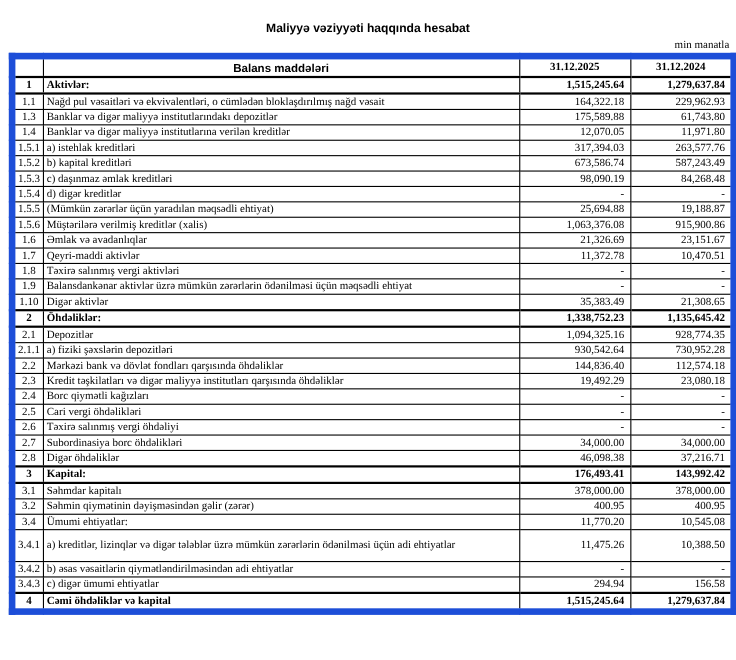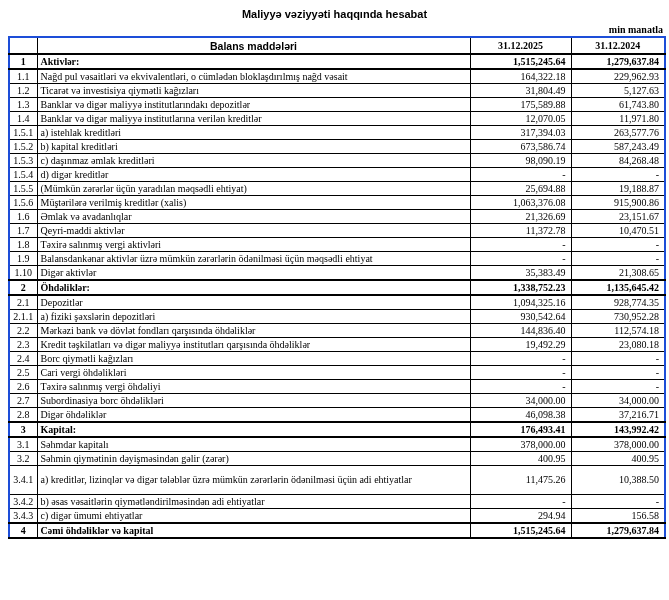--- a/index.html
+++ b/index.html
@@ -12,35 +12,35 @@
     height: 600px;
     font-family: "Liberation Serif", serif;
     color: #000;
     overflow: hidden;
   }
   .page-title {
     text-align: center;
     font-family: "Liberation Sans", sans-serif;
     font-weight: bold;
     font-size: 11px;
-    margin-top: 8px;
+    margin-top: 20px;
   }
   .unit-note {
     text-align: right;
     font-family: "Liberation Serif", serif;
-    font-weight: bold;
+    font-weight: normal;
     font-size: 10px;
     margin: 4px 6px 1px 0;
   }
   table.balance {
     border-collapse: collapse;
     table-layout: fixed;
     margin-left: 8px;
     width: 656px;
-    border: 2px solid #1d4ed8;
+    border: 6px solid #1d4ed8;
   }
   col.c-num   { width: 28px; }
   col.c-label { width: 433px; }
   col.c-y1    { width: 101px; }
   col.c-y2    { width: 94px; }
   th, td {
     border: 1px solid #000;
     font-size: 10px;
     line-height: 12px;
     padding: 0 3px;
@@ -100,26 +100,20 @@
     <td class="val">1,515,245.64</td>
     <td class="val">1,279,637.84</td>
   </tr>
       <tr>
     <td class="num">1.1</td>
     <td class="label">Nağd pul vəsaitləri və  ekvivalentləri, o cümlədən bloklaşdırılmış nağd vəsait</td>
     <td class="val">164,322.18</td>
     <td class="val">229,962.93</td>
   </tr>
       <tr>
-    <td class="num">1.2</td>
-    <td class="label">Ticarət və investisiya qiymətli kağızları</td>
-    <td class="val">31,804.49</td>
-    <td class="val">5,127.63</td>
-  </tr>
-      <tr>
     <td class="num">1.3</td>
     <td class="label">Banklar və digər maliyyə institutlarındakı depozitlər</td>
     <td class="val">175,589.88</td>
     <td class="val">61,743.80</td>
   </tr>
       <tr>
     <td class="num">1.4</td>
     <td class="label">Banklar və digər maliyyə institutlarına verilən kreditlər</td>
     <td class="val">12,070.05</td>
     <td class="val">11,971.80</td>
@@ -260,20 +254,26 @@
     <td class="num">3.1</td>
     <td class="label">Səhmdar kapitalı</td>
     <td class="val">378,000.00</td>
     <td class="val">378,000.00</td>
   </tr>
       <tr>
     <td class="num">3.2</td>
     <td class="label">Səhmin qiymətinin dəyişməsindən gəlir (zərər)</td>
     <td class="val">400.95</td>
     <td class="val">400.95</td>
+  </tr>
+      <tr>
+    <td class="num">3.4</td>
+    <td class="label">Ümumi ehtiyatlar:</td>
+    <td class="val">11,770.20</td>
+    <td class="val">10,545.08</td>
   </tr>
       <tr class="tall">
     <td class="num">3.4.1</td>
     <td class="label">a) kreditlər, lizinqlər və digər tələblər üzrə mümkün zərərlərin ödənilməsi üçün adi ehtiyatlar</td>
     <td class="val">11,475.26</td>
     <td class="val">10,388.50</td>
   </tr>
       <tr>
     <td class="num">3.4.2</td>
     <td class="label">b) əsas vəsaitlərin qiymətləndirilməsindən adi ehtiyatlar</td>

